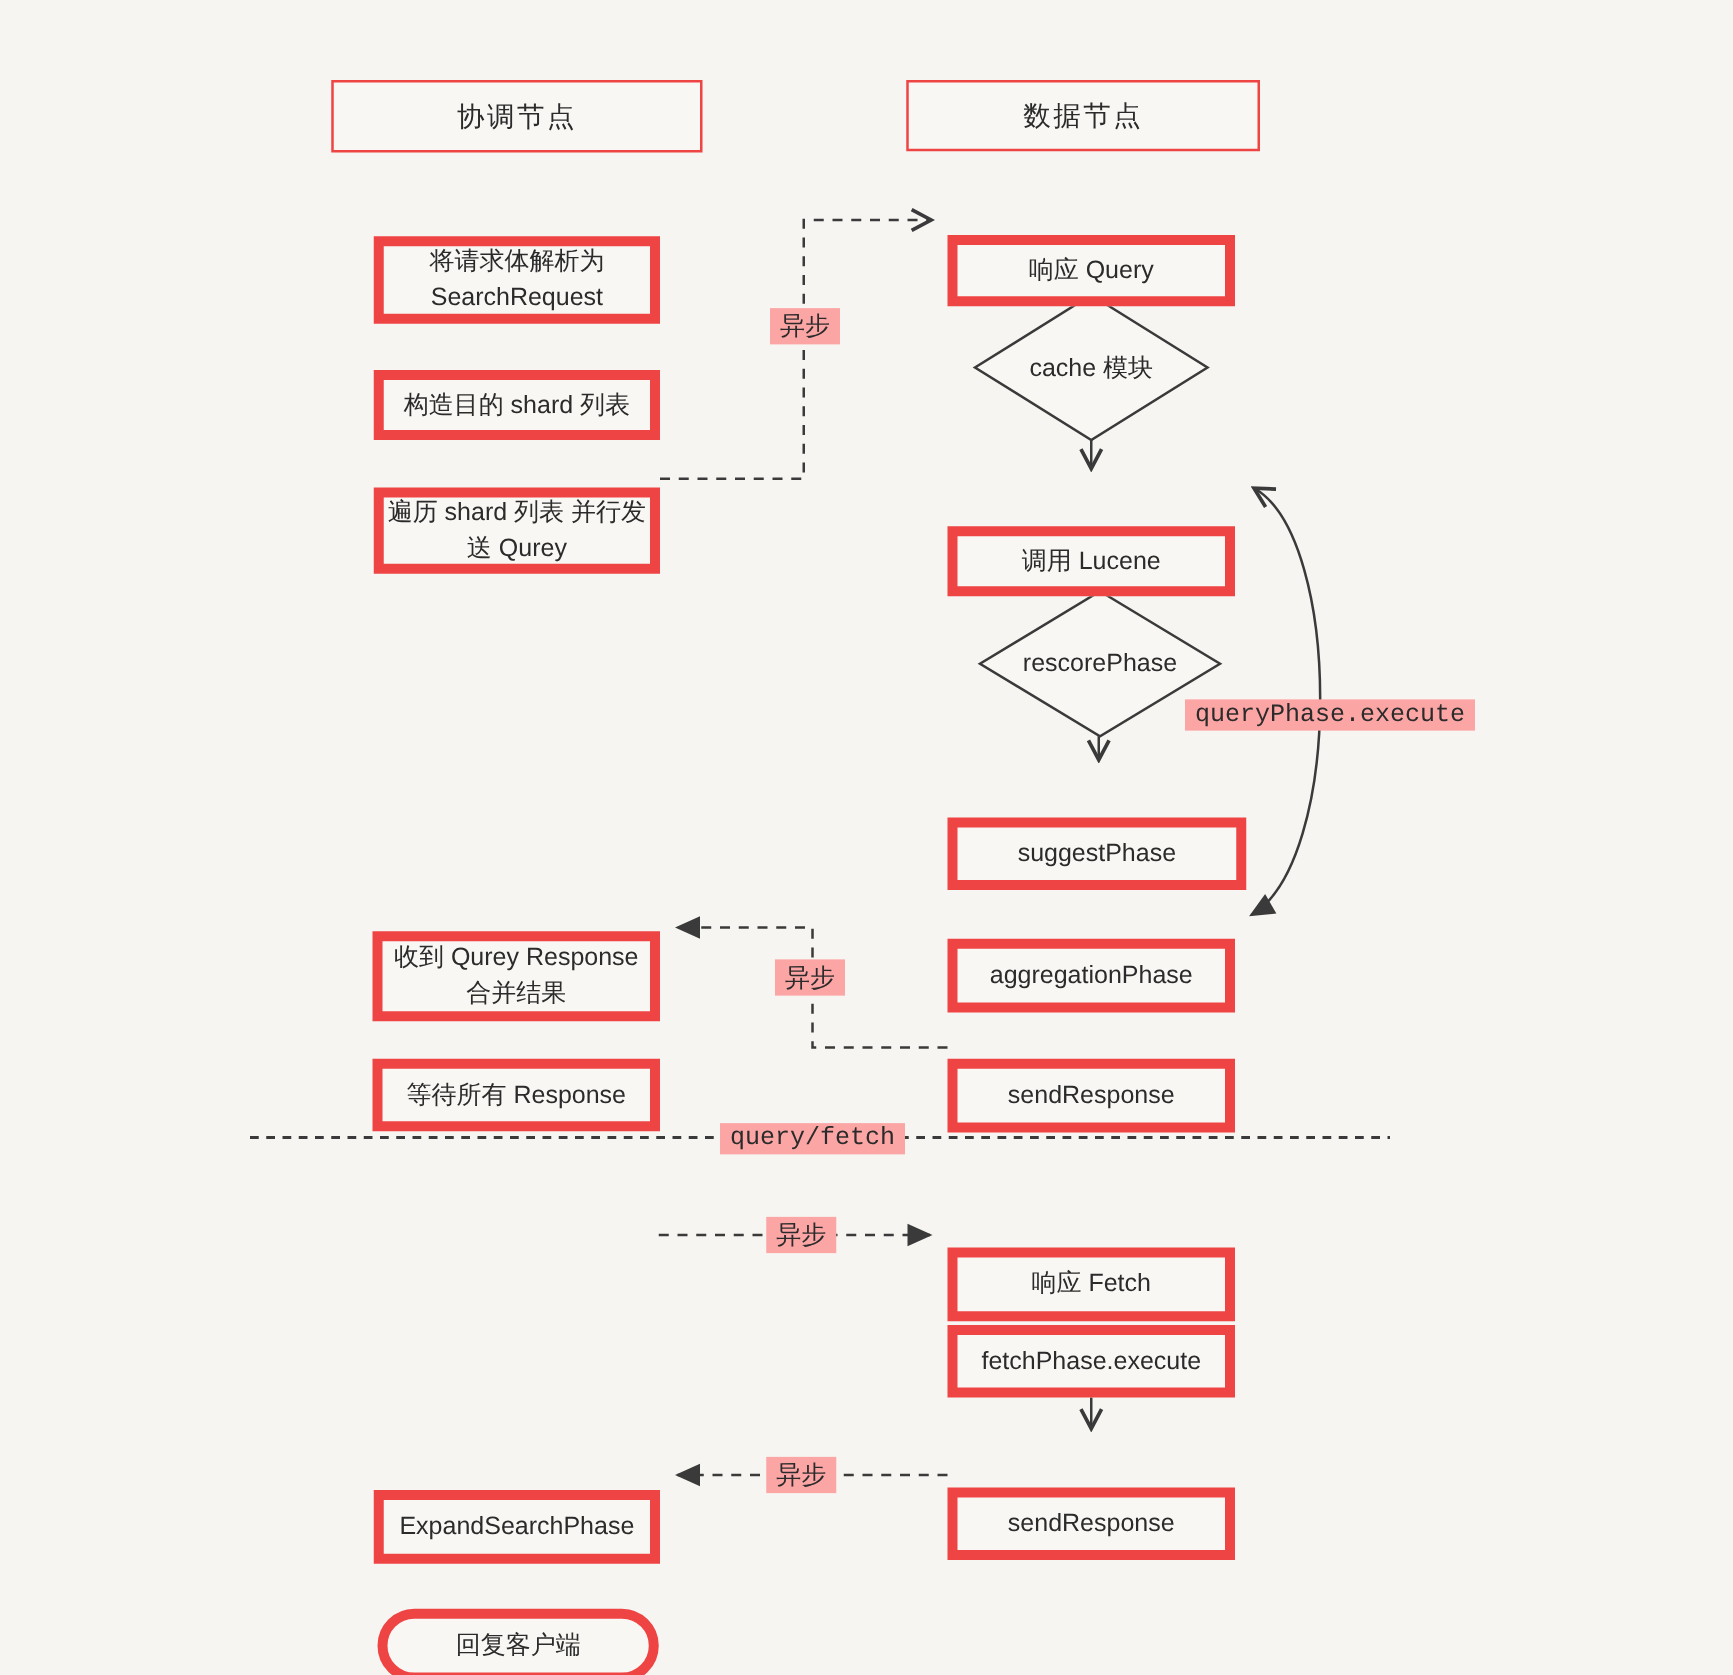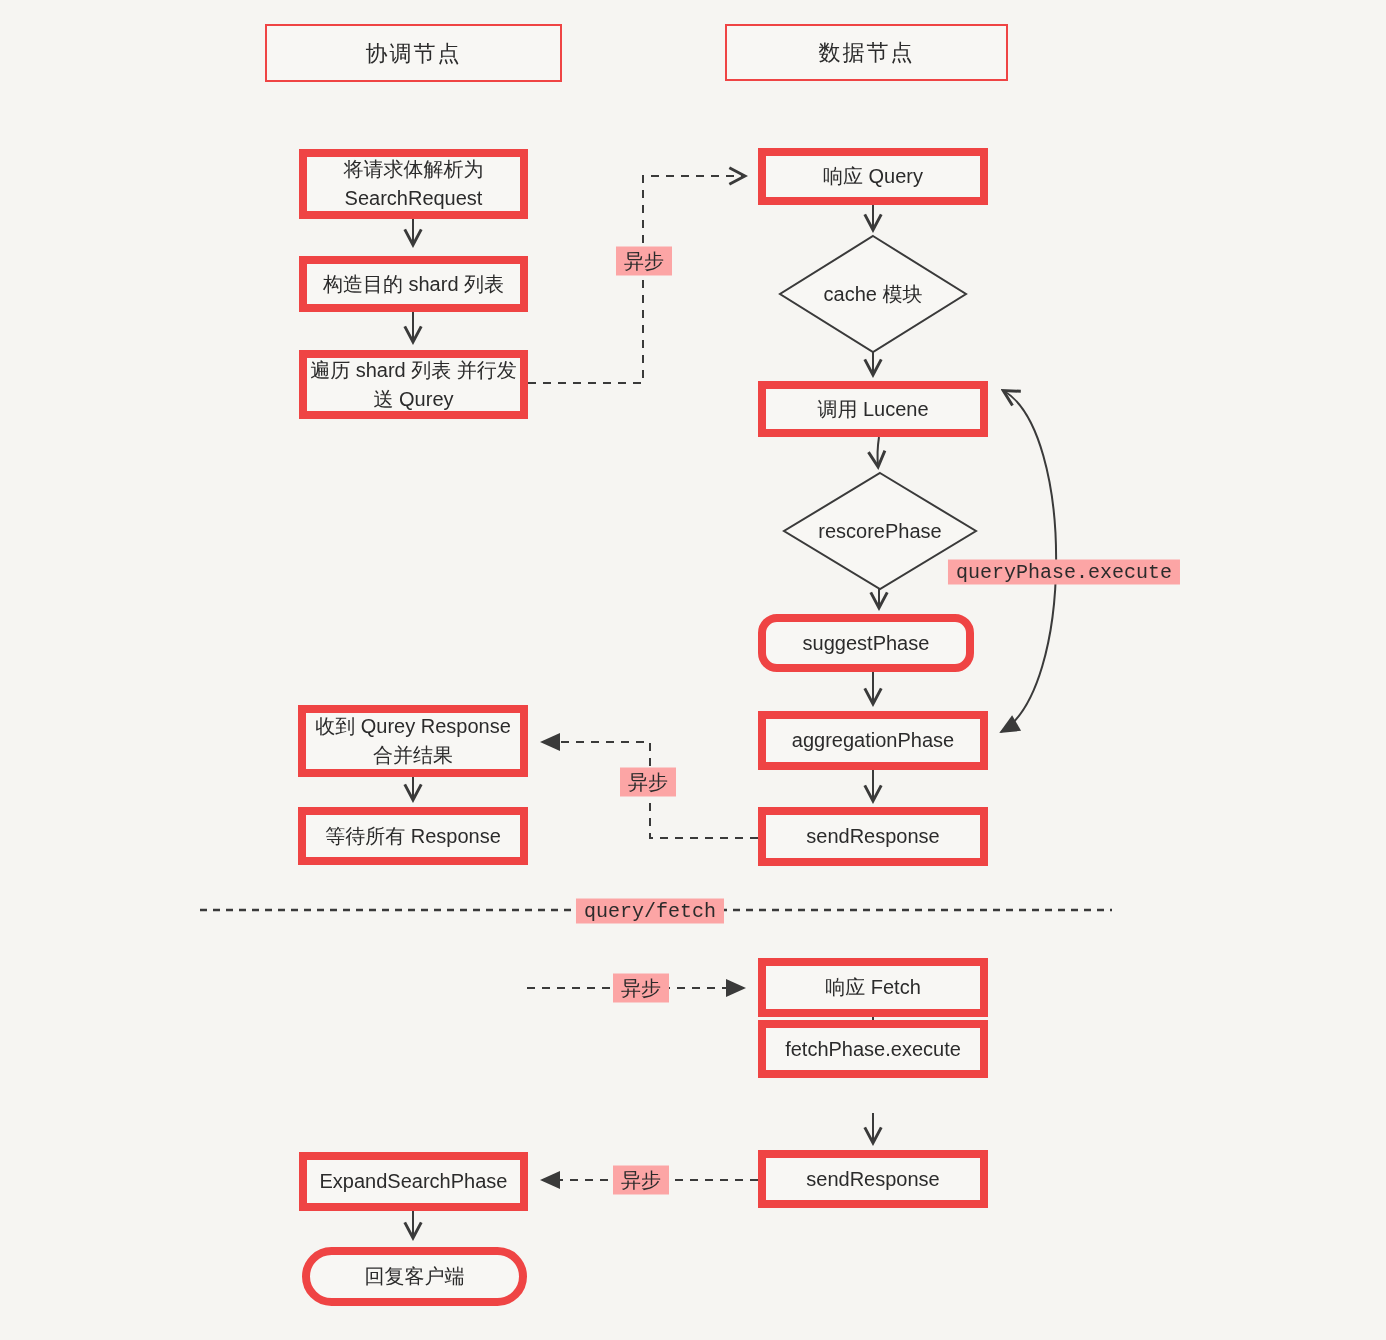--- a/index.html
+++ b/index.html
@@ -28,20 +28,21 @@
     background: #f8f7f4;
     border: 8px solid #ef4444;
     display: flex;
     flex-direction: column;
     align-items: center;
     justify-content: center;
     text-align: center;
     font-size: 20px;
     line-height: 29px;
     z-index: 2;
+    margin-top: 40px;
   }
   .node.header {
     border-width: 2.5px;
     font-size: 22px;
     letter-spacing: 2px;
   }
   .node.stadium {
     border-radius: 30px;
   }
   .dlabel {
@@ -136,21 +137,21 @@
   </div>
 
   <div class="node" style="left:758px; top:148px; width:230px; height:57px;">
     <span>响应 Query</span>
   </div>
   <div class="dlabel" style="left:873px; top:294px;">cache 模块</div>
   <div class="node" style="left:758px; top:381px; width:230px; height:56px;">
     <span>调用 Lucene</span>
   </div>
   <div class="dlabel" style="left:880px; top:531px;text-align:center;">rescorePhase</div>
-  <div class="node" style="left:758px; top:614px; width:216px; height:58px;border-radius:19px;">
+  <div class="node" style="left:758px; top:614px; width:239px; height:58px;">
     <span>suggestPhase</span>
   </div>
   <div class="node" style="left:758px; top:711px; width:230px; height:59px;">
     <span>aggregationPhase</span>
   </div>
   <div class="node" style="left:758px; top:807px; width:230px; height:59px;">
     <span>sendResponse</span>
   </div>
 
   <div class="node" style="left:299px; top:1152px; width:229px; height:59px;">

